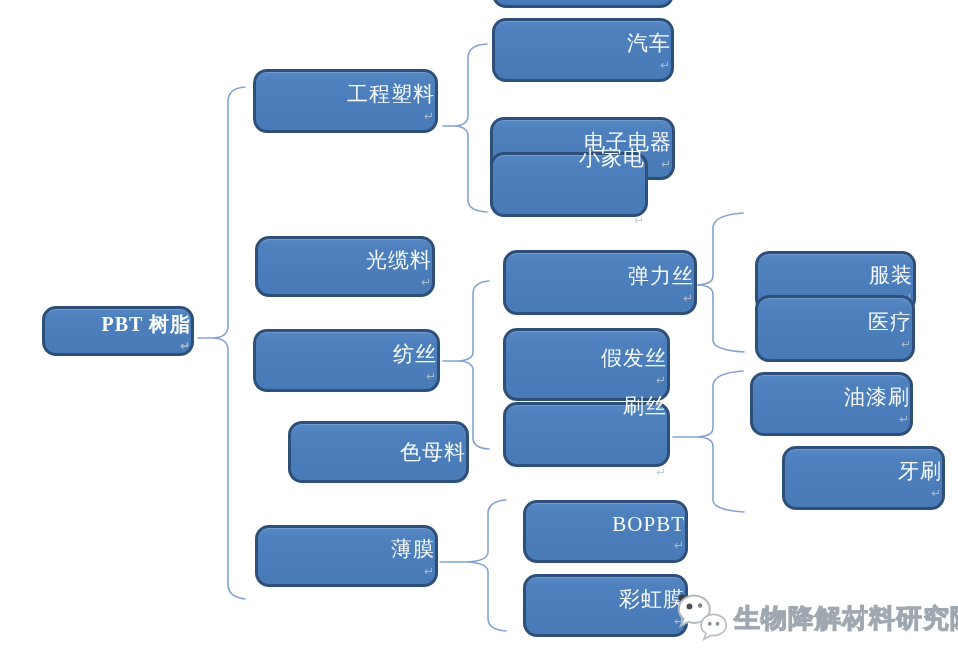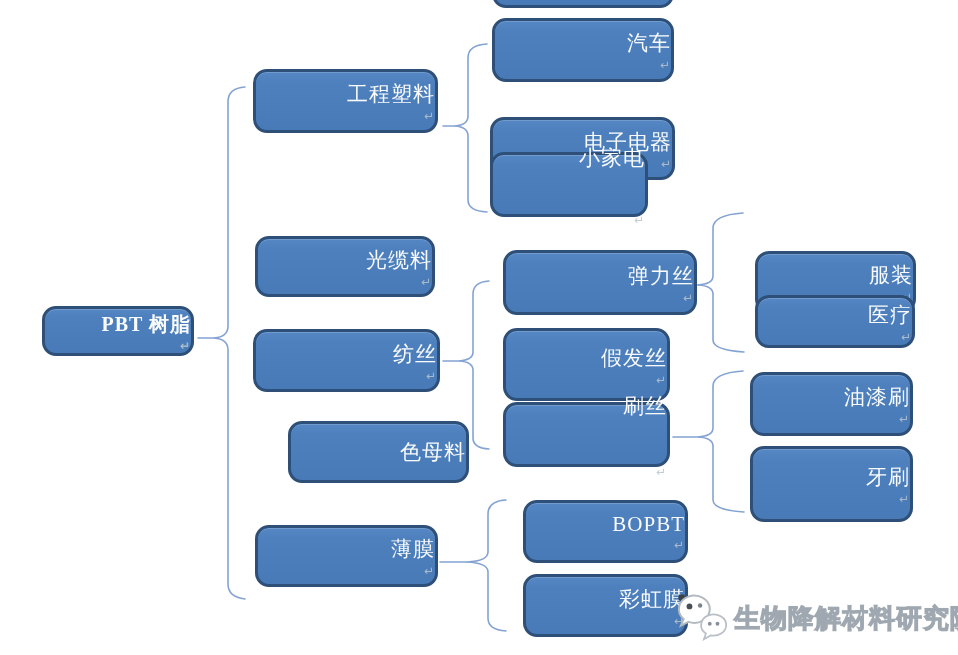--- a/index.html
+++ b/index.html
@@ -32,23 +32,23 @@
   .n-film        {left:255px; top:525px; width:183px; height:62px;}
   .n-automobile  {left:492px; top:18px;  width:182px; height:64px;}
   .n-electronics {left:490px; top:90px;  width:185px; height:63px;margin-top:27px;}
   .n-smallapp    {left:490px; top:152px; width:158px; height:65px;gap:40px;}
   .n-elastic     {left:503px; top:250px; width:194px; height:65px;}
   .n-wig         {left:503px; top:328px; width:167px; height:73px;}
   .n-brush       {left:503px; top:402px; width:167px; height:65px;gap:44px;}
   .n-bopbt       {left:523px; top:500px; width:165px; height:63px;}
   .n-rainbow     {left:523px; top:574px; width:165px; height:63px;}
   .n-clothing    {left:755px; top:210px; width:161px; height:62px;margin-top:41px;}
-  .n-medical     {left:755px; top:295px; width:160px; height:53px;}
+  .n-medical     {left:755px; top:295px; width:160px; height:67px;}
   .n-paint       {left:750px; top:372px; width:163px; height:64px;}
-  .n-toothbrush  {left:750px; top:446px; width:163px; height:76px;}
+  .n-toothbrush  {left:782px; top:446px; width:163px; height:64px;}
   
   .watermark{
     position:absolute;left:674px;top:590px;display:flex;align-items:center;
     z-index:5;
   }
   .watermark .logo{width:58px;height:56px;flex:0 0 auto;}
   .watermark .wm-text{
     font-family:"Liberation Sans","DejaVu Sans",sans-serif;
     font-size:26px;font-weight:bold;letter-spacing:1px;white-space:nowrap;
     color:#f6f7f8;-webkit-text-stroke:1.1px #9fa8b0;

